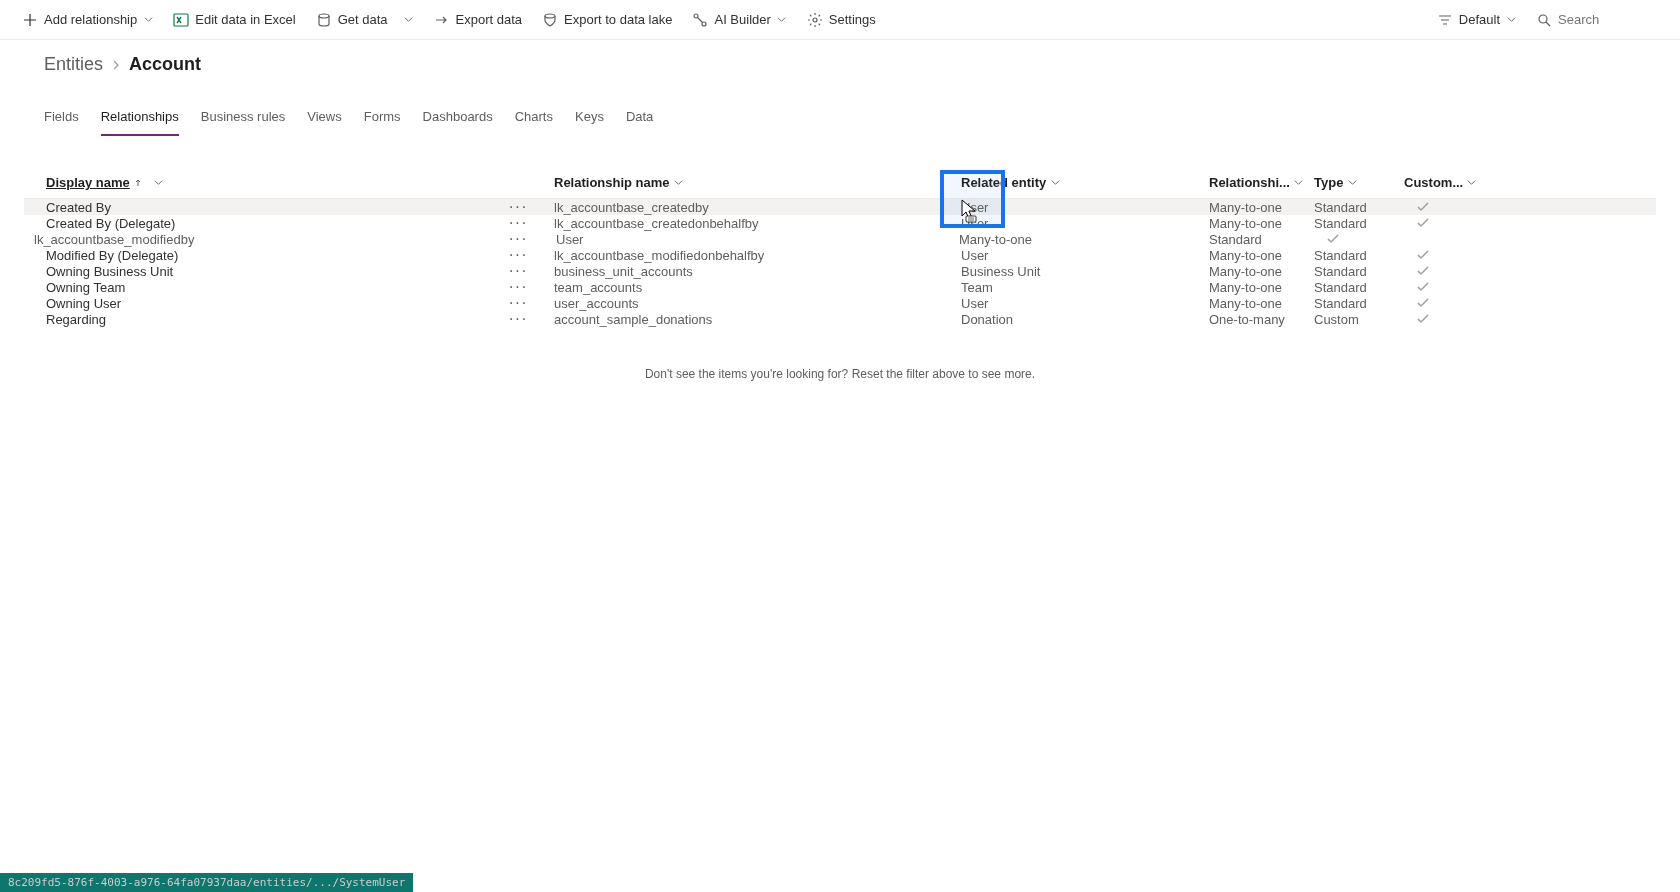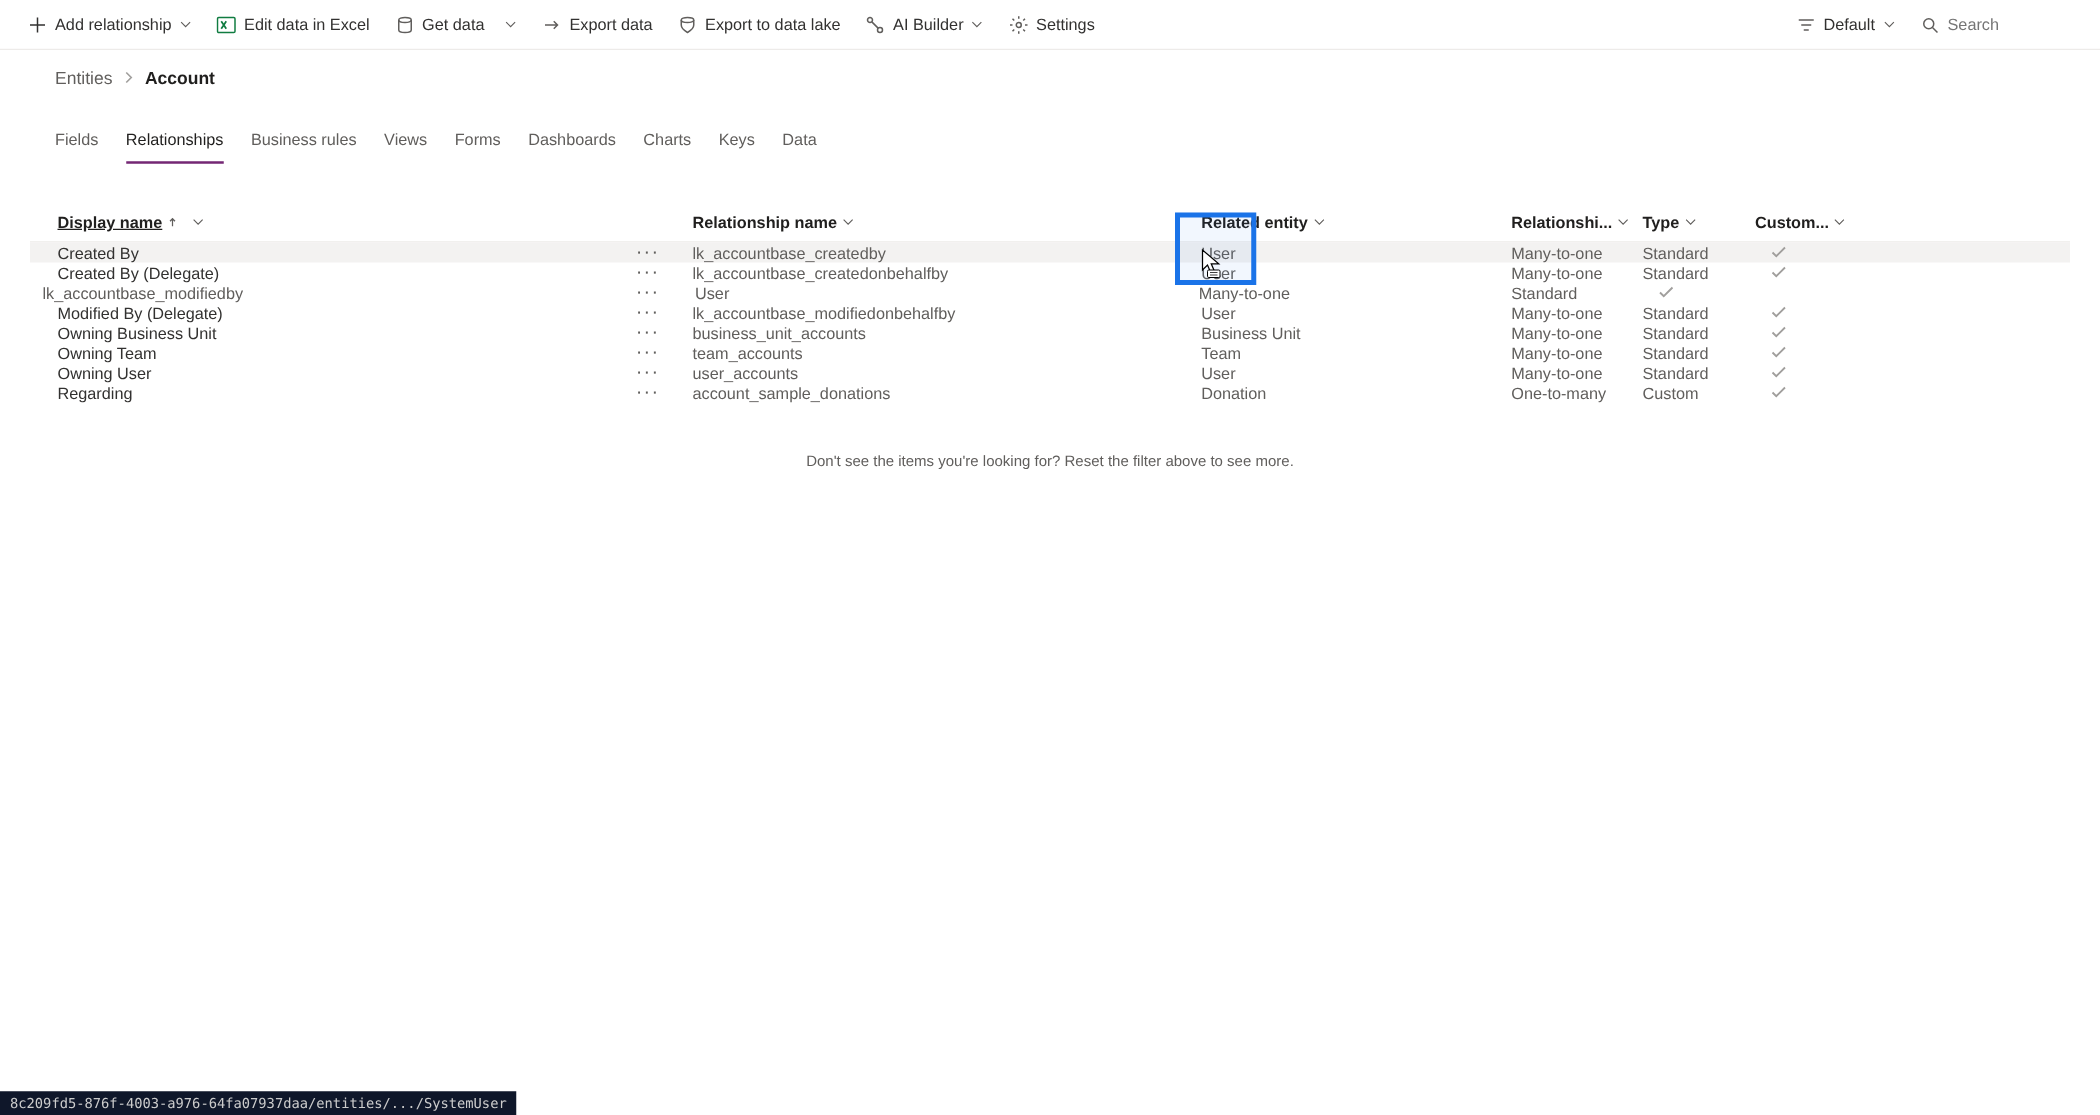--- a/index.html
+++ b/index.html
@@ -61,21 +61,21 @@
   justify-content: center;
 }
 .chev-down svg { width: 9px; height: 9px; }
 .breadcrumb-area {
   padding: 14px 28px 0 44px;
 }
 .breadcrumb-row {
   display: flex;
   align-items: center;
   gap: 8px;
-  font-size: 14px;
+  font-size: 18px;
   font-weight: 600;
 }
 .breadcrumb-root {
   color: #605e5c;
   font-weight: 400;
   cursor: pointer;
 }
 .breadcrumb-sep {
   color: #a19f9d;
   font-weight: 400;
@@ -184,21 +184,21 @@
 }
 .cursor-img {
   position: absolute;
   z-index: 11;
   pointer-events: none;
 }
 .status-bar {
   position: absolute;
   bottom: 0;
   left: 0;
-  background: #0f172a;
+  background: #0f766e;
   color: #cccccc;
   font-size: 11px;
   padding: 3px 8px;
   font-family: "Segoe UI", monospace;
   white-space: nowrap;
 }
 .search-input {
   border: none;
   outline: none;
   font-size: 13px;

